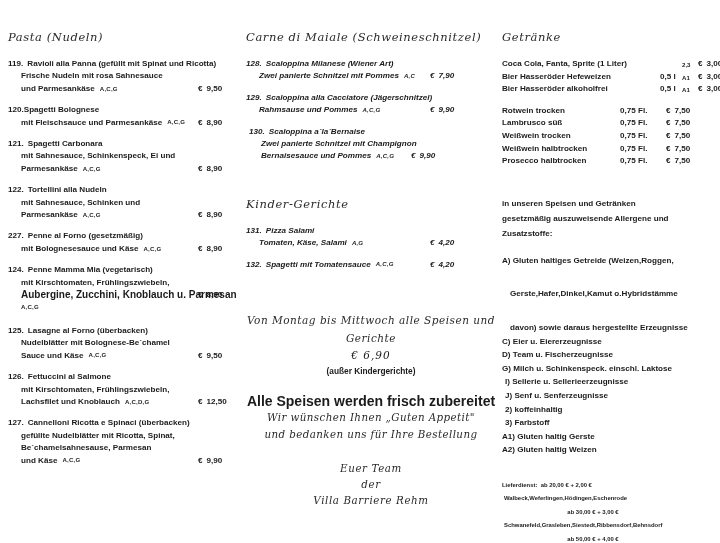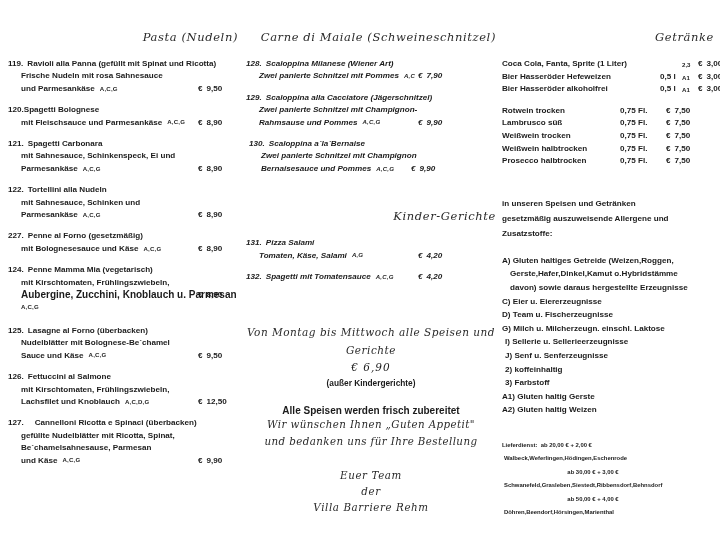--- a/index.html
+++ b/index.html
@@ -28,21 +28,21 @@
     box-sizing: border-box;
   }
   .col-left   { width: 232px; padding-left: 2px; }
   .col-mid    { width: 258px; padding-left: 8px; }
   .col-right  { width: 218px; padding-left: 6px; }
 
   .section-head {
     font-family: "DejaVu Serif", "Liberation Serif", serif;
     font-style: italic;
     font-size: 11.5px;
-    text-align: right;
+    text-align: left;
     letter-spacing: 0.6px;
     color: #2a2a2a;
     margin: 0 0 14px 0;
     font-weight: normal;
   }
 
   .item {
     margin-bottom: 9px;
     position: relative;
   }
@@ -72,21 +72,21 @@
     font-weight: bold;
     text-align: left;
     min-width: 40px;
   }
   .price .cur { margin-right: 4px; }
 
   
   .col-left .price { position: absolute; left: 190px; }
   .col-left .line { position: relative; }
 
-  .col-mid .price { position: absolute; left: 172px; }
+  .col-mid .price { position: absolute; left: 184px; }
   .col-mid .line { position: relative; font-style: italic; }
 
   
   .drink-row {
     display: flex;
     font-size: 8.1px;
     font-weight: bold;
     line-height: 12.6px;
     white-space: nowrap;
   }
@@ -105,21 +105,21 @@
     line-height: 15px;
     margin-top: 0;
   }
   .allergen-list {
     margin-top: 13px;
     font-size: 8.1px;
     font-weight: bold;
     line-height: 13.6px;
   }
   .allergen-list div { white-space: nowrap; }
-  .allergen-list .sub { padding-left: 8px; }
+  .allergen-list .sub { padding-left: 8px; margin-top: 20px; }
 
   
   .delivery {
     margin-top: 22px;
     font-size: 5.9px;
     font-weight: bold;
     line-height: 13.5px;
   }
   .delivery .center { text-align: center; padding-right: 30px; }
   .delivery .town { padding-left: 2px; }
@@ -147,21 +147,21 @@
   .promo .bold-small {
     font-size: 8.3px;
     font-weight: bold;
     margin-top: 5px;
   }
   .closing {
     margin-top: 17px;
     text-align: center;
   }
   .closing .bold-small {
-    font-size: 10px;
+    font-size: 14px;
     font-weight: bold;
   }
   .closing .script {
     font-family: "DejaVu Serif", "Liberation Serif", serif;
     font-style: italic;
     font-size: 10.3px;
     line-height: 16.5px;
     letter-spacing: 0.4px;
     color: #2a2a2a;
   }
@@ -297,21 +297,21 @@
       <div class="line indent">
           <span class="txt">Lachsfilet und Knoblauch</span>
           <span class="alg">A,C,D,G</span>
           <span class="price"><span class="cur">€</span><span>12,50</span></span>
         </div>
     </div>
 
     <div class="item">
       <div class="line">
           <span class="txt">127.</span>
-          <span class="txt" style="margin-left:11px">Cannelloni Ricotta e Spinaci (überbacken)</span>
+          <span class="txt" style="margin-left:4px">Cannelloni Ricotta e Spinaci (überbacken)</span>
         </div>
       <div class="line indent">
           <span class="txt">gefüllte Nudelblätter mit Ricotta, Spinat,</span>
         </div>
       <div class="line indent">
           <span class="txt">Be´chamelsahnesause, Parmesan</span>
         </div>
       <div class="line indent">
           <span class="txt">und Käse</span>
           <span class="alg">A,C,G</span>
@@ -332,23 +332,20 @@
           <span class="txt">Zwei panierte Schnitzel mit Pommes</span>
           <span class="alg">A,C</span>
           <span class="price"><span class="cur">€</span><span>7,90</span></span>
         </div>
     </div>
 
     <div class="item">
       <div class="line">
           <span class="txt">129.</span>
           <span class="txt" style="margin-left:4px">Scaloppina alla Cacciatore (Jägerschnitzel)</span>
-        </div>
-      <div class="line indent">
-          <span class="txt">Zwei panierte Schnitzel mit Champignon-</span>
         </div>
       <div class="line indent">
           <span class="txt">Rahmsause und Pommes</span>
           <span class="alg">A,C,G</span>
           <span class="price"><span class="cur">€</span><span>9,90</span></span>
         </div>
     </div>
 
     <div class="item">
       <div class="line" style="padding-left:3px">
@@ -469,21 +466,21 @@
       <div>gesetzmäßig auszuweisende Allergene und</div>
       <div>Zusatzstoffe:</div>
     </div>
 
     <div class="allergen-list">
       <div><span>A)</span> <span>Gluten haltiges Getreide (Weizen,Roggen,</span></div>
       <div class="sub"><span>Gerste,Hafer,Dinkel,Kamut o.Hybridstämme</span></div>
       <div class="sub"><span>davon) sowie daraus hergestellte Erzeugnisse</span></div>
       <div><span>C)</span> <span>Eier u. Eiererzeugnisse</span></div>
       <div><span>D)</span> <span>Team u. Fischerzeugnisse</span></div>
-      <div><span>G)</span> <span>Milch u. Milcherzeugn. einschl. Laktose</span></div>
+      <div><span>G)</span> <span>Milch u. Schinkenspeck. einschl. Laktose</span></div>
       <div style="padding-left:3px"><span>I)</span> <span>Sellerie u. Sellerieerzeugnisse</span></div>
       <div style="padding-left:3px"><span>J)</span> <span>Senf u. Senferzeugnisse</span></div>
       <div style="padding-left:3px"><span>2)</span> <span>koffeinhaltig</span></div>
       <div style="padding-left:3px"><span>3)</span> <span>Farbstoff</span></div>
       <div><span>A1)</span> <span>Gluten haltig Gerste</span></div>
       <div><span>A2)</span> <span>Gluten haltig Weizen</span></div>
     </div>
 
     <div class="delivery">
       <div><span>Lieferdienst:</span>&nbsp;&nbsp;<span>ab 20,00 € + 2,00 €</span></div>

